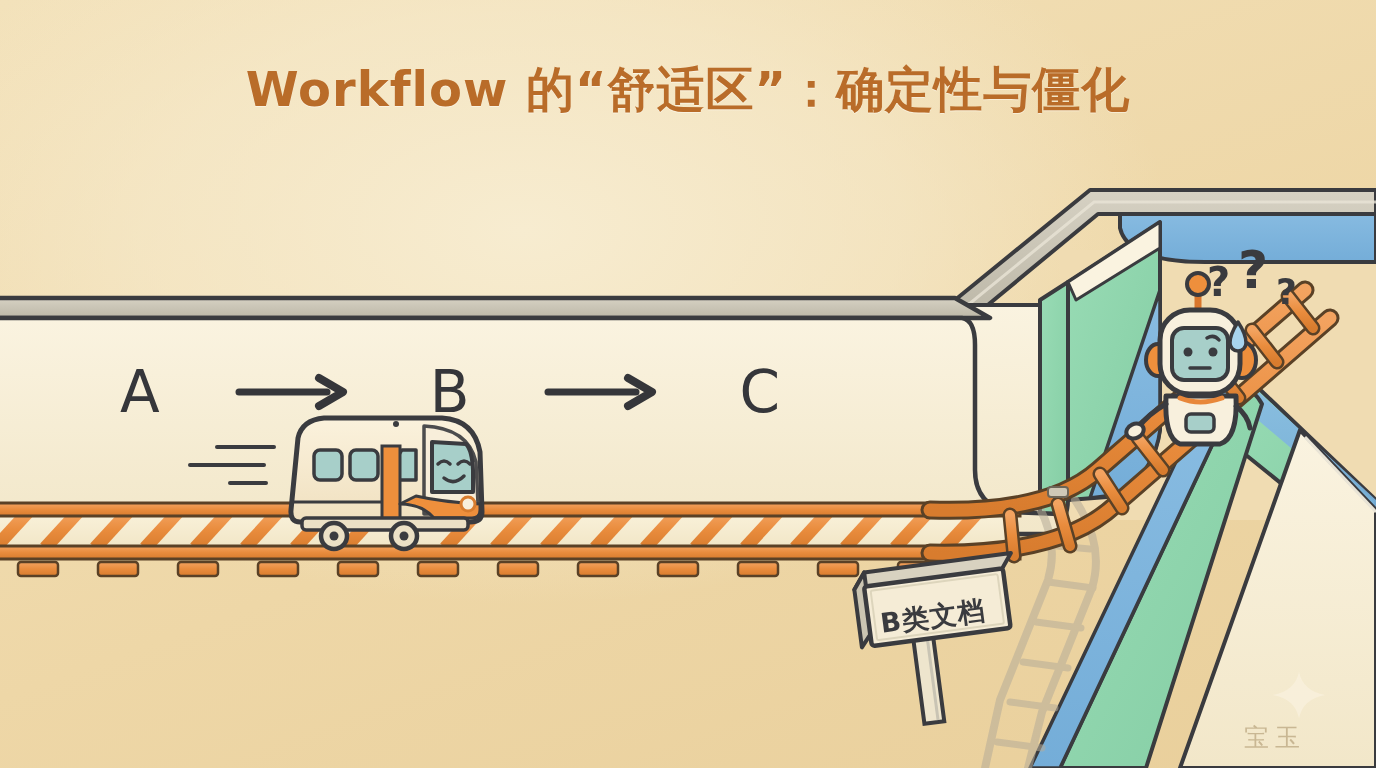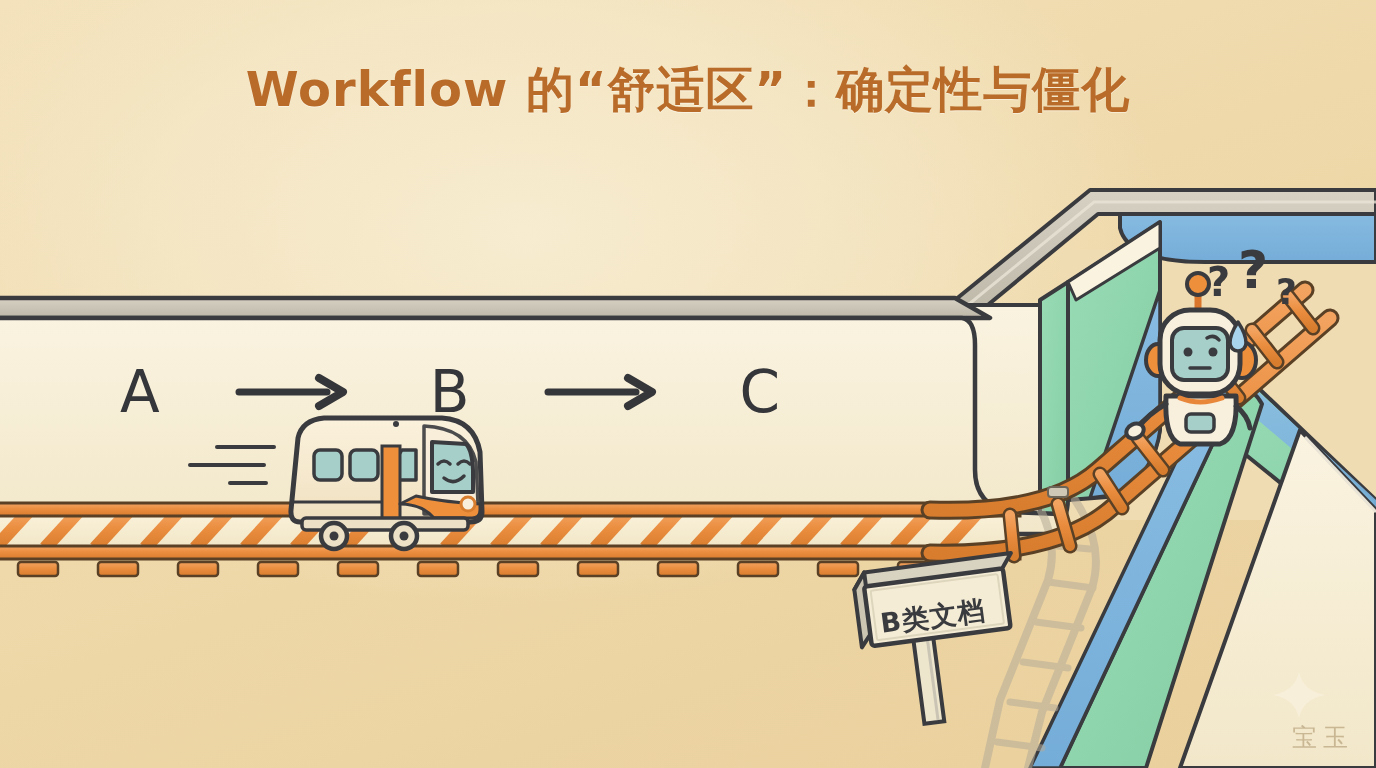--- a/index.html
+++ b/index.html
@@ -54,21 +54,21 @@
   }
   .sign-text-layer .sign-text {
     font-family:"DejaVu Sans", sans-serif;
     font-size:27px; font-weight:600; color:#3a3b3f;
     letter-spacing:1px; white-space:nowrap;
   }
 
   
   .watermark {
     position:absolute; right:22px; bottom:14px;
-    width:110px; text-align:right; pointer-events:none;
+    width:110px; text-align:left; pointer-events:none;
     opacity:0.62;
   }
   .watermark .wm-star { display:block; margin:0 auto 2px; }
   .watermark .wm-text {
     font-family:"DejaVu Sans", sans-serif;
     font-size:25px; font-weight:500; color:#b09a72;
     letter-spacing:6px; text-indent:6px;
   }
 </style>
 </head>

